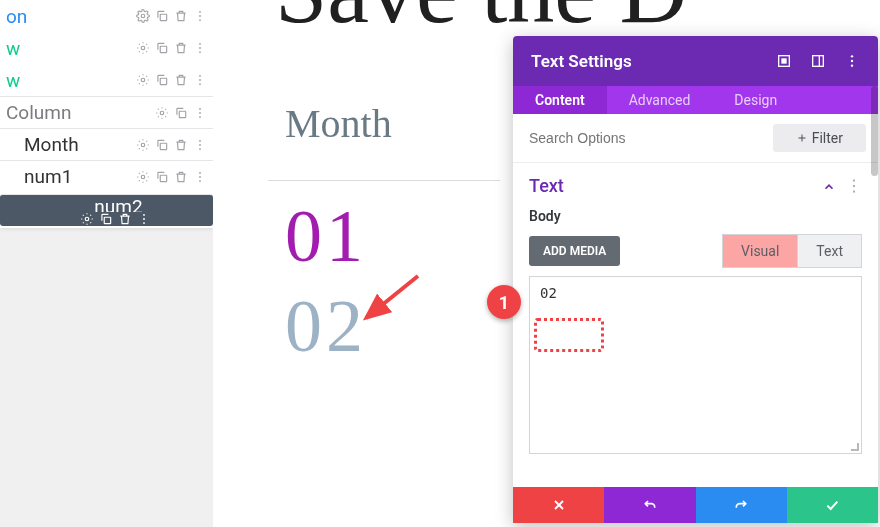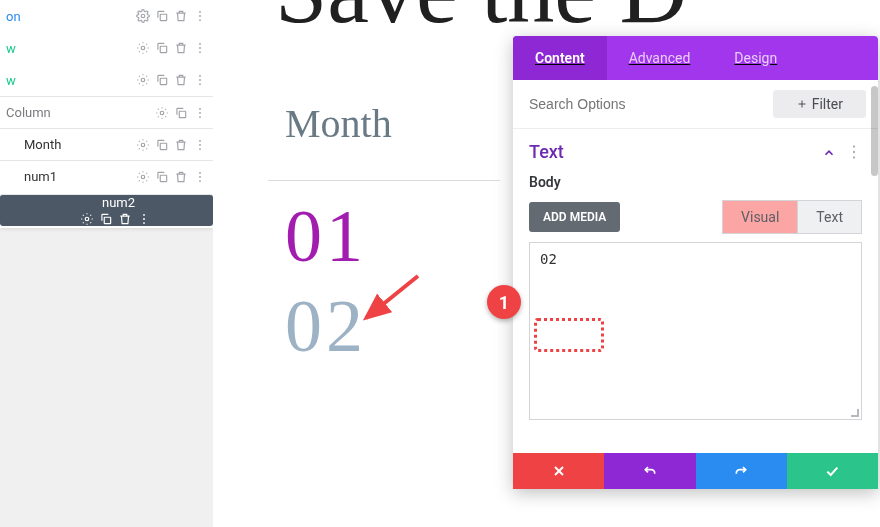--- a/index.html
+++ b/index.html
@@ -1,20 +1,20 @@
 <!DOCTYPE html>
 <html><head>
 <meta charset="utf-8">
 <style>
   * { box-sizing: border-box; margin: 0; padding: 0; }
   body { font-family: -apple-system, BlinkMacSystemFont, "Segoe UI", Roboto, sans-serif; background: #f0f0f0; width: 880px; height: 527px; overflow: hidden; position: relative; }
 
   
   .layers { position: absolute; left: 0; top: 0; width: 213px; background: #fff; box-shadow: 0 1px 4px rgba(0,0,0,0.1); }
-  .layer-item { display: flex; align-items: center; height: 32px; font-size: 13px; position: relative; padding-left: 6px; }
+  .layer-item { display: flex; align-items: center; height: 32px; font-size: 19px; position: relative; padding-left: 6px; }
   .layer-item .lbl { flex: 1; white-space: nowrap; overflow: hidden; }
   .layer-item.section { color: #2a8cf1; }
   .layer-item.row { color: #16c98d; }
   .layer-item.col { color: #7a7c80; }
   .layer-item.mod { color: #333; padding-left: 24px; }
   .layer-item.active { background: #4c5866; color: #fff; border-radius: 3px; margin: 2px 0; flex-direction: column; }
   .layer-item.col, .layer-item.mod { border-top: 1px solid #e5e6e8; }
   .layer-actions { display: flex; align-items: center; gap: 5px; padding-right: 6px; }
   .layer-actions .ico { width: 14px; height: 14px; color: #a0a3a8; display: flex; align-items: center; justify-content: center; }
   .layer-item.active .layer-actions .ico { color: #fff; }
@@ -26,21 +26,21 @@
   .month-lbl { font-family: Georgia, 'Times New Roman', serif; font-size: 40px; color: #6a7a85; position: absolute; top: 100px; left: 72px; }
   .hr { position: absolute; top: 180px; left: 55px; right: 380px; height: 1px; background: #d9dcde; }
   .num1 { font-family: Georgia, 'Times New Roman', serif; font-size: 74px; color: #a21caf; position: absolute; top: 194px; left: 72px; letter-spacing: 4px; }
   .num2 { font-family: Georgia, 'Times New Roman', serif; font-size: 74px; color: #9db2c4; position: absolute; top: 284px; left: 72px; letter-spacing: 4px; }
 
   
   .panel { position: absolute; top: 36px; right: 2px; width: 365px; background: #fff; box-shadow: 0 4px 18px rgba(0,0,0,0.25); border-radius: 4px 4px 0 0; overflow: hidden; }
   .panel-head { background: #6c2ab2; color: #fff; height: 50px; display: flex; align-items: center; padding: 0 18px; }
   .panel-head .ttl { font-size: 17px; font-weight: 600; flex: 1; }
   .panel-head .hico { width: 16px; height: 16px; margin-left: 18px; display: flex; align-items: center; justify-content: center; color: #fff; }
-  .tabs { background: #a236ec; display: flex; height: 44px; text-decoration: underline; }
+  .tabs { background: #a236ec; display: flex; height: 28px; }
   .tab { color: #e8cef9; font-size: 14px; padding: 0 22px; display: flex; align-items: center; cursor: pointer; }
   .tab.active { background: #8e28d4; color: #fff; font-weight: 600; }
   .search-row { display: flex; align-items: center; padding: 10px 12px; gap: 8px; border-bottom: 1px solid #eceded; }
   .search-row input { flex: 1; border: none; outline: none; font-size: 14px; color: #888; padding: 6px 4px; }
   .filter-btn { background: #ececee; border-radius: 3px; padding: 6px 23px; font-size: 14px; color: #4a4d52; display: flex; align-items: center; gap: 4px; cursor: pointer; }
   .section-head { display: flex; align-items: center; padding: 12px 16px 6px; }
   .section-head .sh { color: #6c2ab2; font-size: 18px; font-weight: 500; flex: 1; }
   .section-head .chev { color: #6c2ab2; width: 14px; height: 14px; }
   .section-head .dots { color: #9ca0a6; margin-left: 10px; font-size: 16px; }
   .body-area { padding: 6px 16px 33px; }
@@ -277,20 +277,42 @@
 
 <div class="page">
   <div class="big-title">Save the D</div>
   <div class="month-lbl">Month</div>
   <div class="hr"></div>
   <div class="num1">01</div>
   <div class="num2">02</div>
 </div>
 
 <div class="panel">
+  <div class="panel-head">
+    <span class="ttl">Text Settings</span>
+    <span class="hico">
+        <svg viewBox="0 0 24 24" fill="none" stroke="currentColor" stroke-width="2">
+          <rect x="4" y="4" width="16" height="16"></rect>
+          <rect x="9" y="9" width="6" height="6" fill="currentColor"></rect>
+        </svg>
+      </span>
+    <span class="hico">
+        <svg viewBox="0 0 24 24" fill="none" stroke="currentColor" stroke-width="2">
+          <rect x="4" y="4" width="16" height="16"></rect>
+          <line x1="14" y1="4" x2="14" y2="20"></line>
+        </svg>
+      </span>
+    <span class="hico">
+        <svg viewBox="0 0 24 24" fill="currentColor">
+          <circle cx="12" cy="5" r="1.8"></circle>
+          <circle cx="12" cy="12" r="1.8"></circle>
+          <circle cx="12" cy="19" r="1.8"></circle>
+        </svg>
+      </span>
+  </div>
   <div class="tabs">
     <div class="tab active">Content</div>
     <div class="tab">Advanced</div>
     <div class="tab">Design</div>
   </div>
   <div class="search-row">
     <input placeholder="Search Options" style="">
     <div class="filter-btn">
       <svg width="12" height="12" viewBox="0 0 24 24" fill="none" stroke="currentColor" stroke-width="2">
           <line x1="12" y1="5" x2="12" y2="19"></line>

